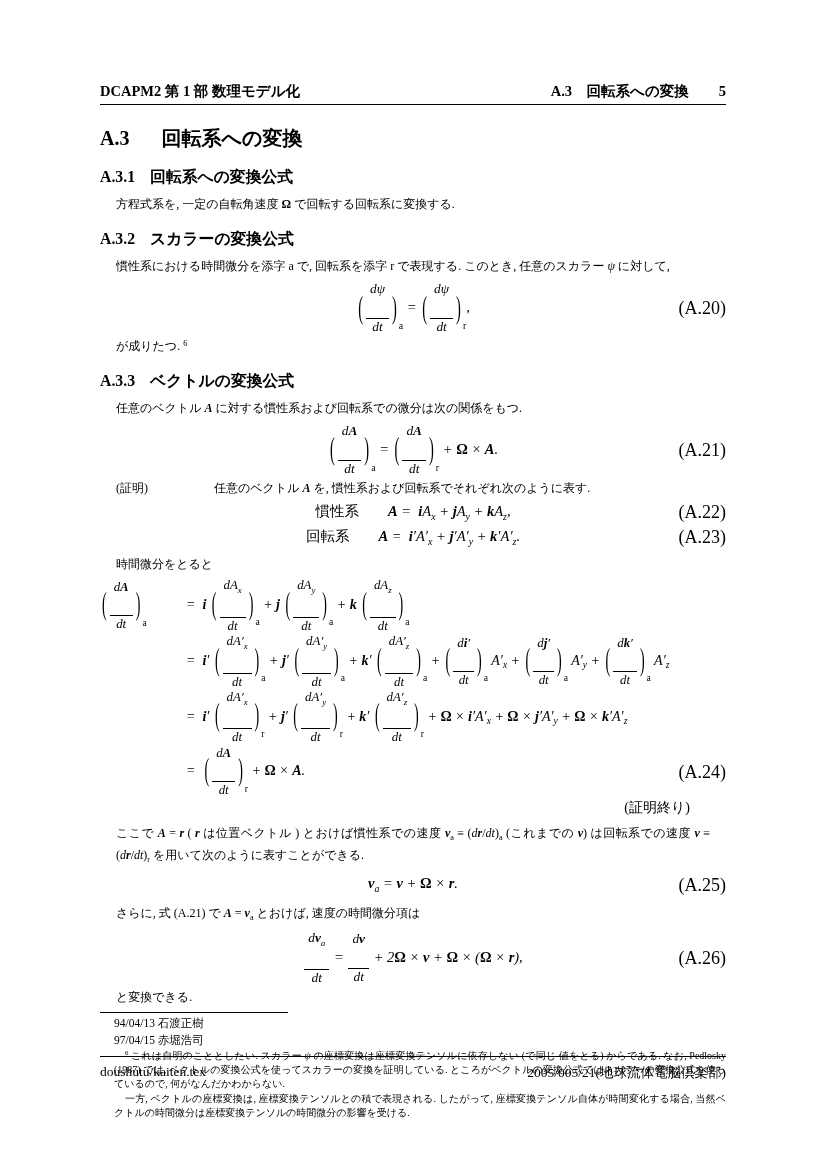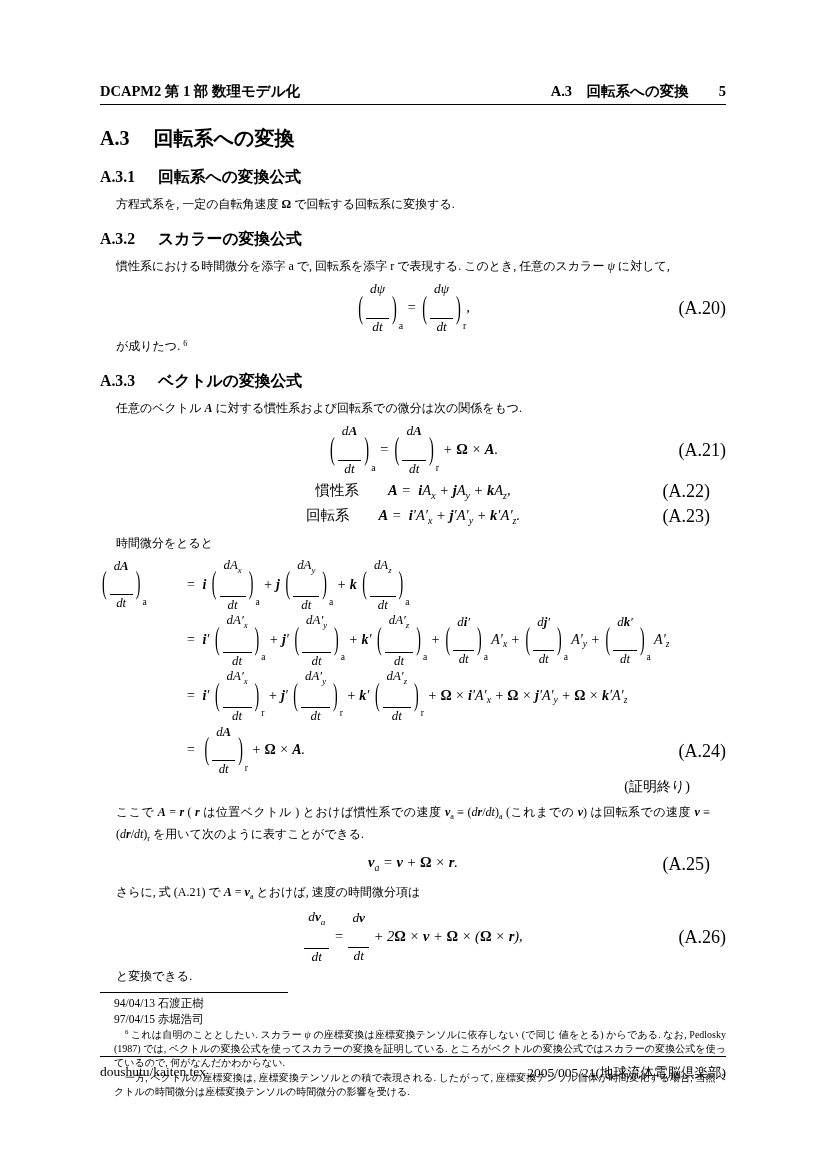--- a/index.html
+++ b/index.html
@@ -15,38 +15,38 @@
   .runhead{
     margin-top:82px;
     display:flex;justify-content:space-between;align-items:baseline;
     font-weight:bold;font-size:14.5px;
   }
   .runhead-right{display:flex;align-items:baseline;}
   .runhead-right .pgnum{margin-left:30px;}
   .headrule{border-bottom:1.3px solid #000;margin-top:3px;}
   
   h1.sec{font-size:20px;font-weight:bold;margin:20px 0 0;}
-  h1.sec .num{margin-right:24px;font-family:Liberation Serif, serif;}
+  h1.sec .num{margin-right:32px;font-family:Liberation Serif, serif;}
   h2.subsec{font-size:15.8px;font-weight:bold;margin:15px 0 0;}
-  h2.subsec .num{margin-right:23px;font-family:Liberation Serif, serif;}
+  h2.subsec .num{margin-right:15px;font-family:Liberation Serif, serif;}
   
   .para{
     font-size:12px;line-height:1.58;margin:7px 16px 0;
     text-align:justify;
   }
   .para.tight{margin-top:2px;}
   .prooflabel{margin-right:66px;}
   .proof-end{font-size:14px;text-align:right;padding-right:36px;margin:2px 0 0;}
   
   .eqrow{
     position:relative;display:flex;justify-content:center;align-items:center;
     font-size:14.5px;white-space:nowrap;
   }
   .eqrow.disp{margin:6px 0 2px;min-height:40px;}
-  .eqrow.simple{margin:3px 16px 1px;min-height:22px;}
+  .eqrow.simple{margin:3px 0 1px;min-height:22px;}
   .eqnum{
     position:absolute;right:0;top:50%;transform:translateY(-50%);
     font-style:normal;font-size:18px;
   }
   
   .align{font-size:14px;margin:5px 0 0;}
   .arow{display:flex;align-items:center;position:relative;min-height:40px;margin:1px 0;}
   .alhs{width:86px;white-space:nowrap;}
   .arhs{flex:1;white-space:nowrap;}
   
@@ -123,20 +123,23 @@
       <span class="meq"><span class="mparen tallgroup"><span class="mdelim tall">(</span><span class="mpc"><span class="mfrac">
                 <span class="mnum">d<span class="mb">A</span></span>
                 <span class="mden">dt</span>
               </span></span><span class="mdelim tall">)</span></span><span class="msub low"><span class="mrm">a</span></span> = <span class="mparen tallgroup"><span class="mdelim tall">(</span><span class="mpc"><span class="mfrac">
                 <span class="mnum">d<span class="mb">A</span></span>
                 <span class="mden">dt</span>
               </span></span><span class="mdelim tall">)</span></span><span class="msub low"><span class="mrm">r</span></span> + <span class="mb"><span class="mrm">Ω</span></span> × <span class="mb">A</span>.</span>
       <span class="eqnum">(A.21)</span>
     </div>
 
+    <p class="para tight">
+      <span class="prooflabel">(証明)</span><span class="meqtext">任意のベクトル <span class="mb">A</span> を, 慣性系および回転系でそれぞれ次のように表す.</span>
+    </p>
 
     <div class="eqrow simple">
       <span class="meq"><span class="mrm">慣性系</span>　　<span class="mb">A</span> = <span class="mb">i</span>A<span class="msub">x</span> + <span class="mb">j</span>A<span class="msub">y</span> + <span class="mb">k</span>A<span class="msub">z</span>,</span>
       <span class="eqnum">(A.22)</span>
     </div>
     <div class="eqrow simple">
       <span class="meq"><span class="mrm">回転系</span>　　<span class="mb">A</span> = <span class="mb">i</span>′A′<span class="msub">x</span> + <span class="mb">j</span>′A′<span class="msub">y</span> + <span class="mb">k</span>′A′<span class="msub">z</span>.</span>
       <span class="eqnum">(A.23)</span>
     </div>
 
@@ -201,21 +204,21 @@
                   <span class="mden">dt</span>
                 </span></span><span class="mdelim tall">)</span></span><span class="msub low"><span class="mrm">r</span></span> + <span class="mb"><span class="mrm">Ω</span></span> × <span class="mb">A</span>.</span>
         <span class="eqnum">(A.24)</span>
       </div>
     </div>
 
     <div class="proof-end">(証明終り)</div>
 
     <p class="para">ここで <span class="mb">A</span> = <span class="mb">r</span> ( <span class="mb">r</span> は位置ベクトル ) とおけば慣性系での速度 <span class="mb">v</span><span class="msub">a</span> ≡ (<span class="mi">d</span><span class="mb">r</span>/<span class="mi">dt</span>)<span class="msub">a</span> (これまでの <span class="mb">v</span>) は回転系での速度 <span class="mb">v</span> ≡ (<span class="mi">d</span><span class="mb">r</span>/<span class="mi">dt</span>)<span class="msub">r</span> を用いて次のように表すことができる.</p>
 
-    <div class="eqrow disp" style="min-height:24px;margin:6px 16px 2px;">
+    <div class="eqrow disp" style="min-height:24px;margin:6px 0 2px;">
       <span class="meq"><span class="mb">v</span><span class="msub">a</span> = <span class="mb">v</span> + <span class="mb"><span class="mrm">Ω</span></span> × <span class="mb">r</span>.</span>
       <span class="eqnum">(A.25)</span>
     </div>
 
     <p class="para">さらに, 式 (A.21) で <span class="mb">A</span> = <span class="mb">v</span><span class="msub">a</span> とおけば, 速度の時間微分項は</p>
 
     <div class="eqrow disp">
       <span class="meq"><span class="mfrac">
             <span class="mnum">d<span class="mb">v</span><span class="msub">a</span></span>
             <span class="mden">dt</span>

